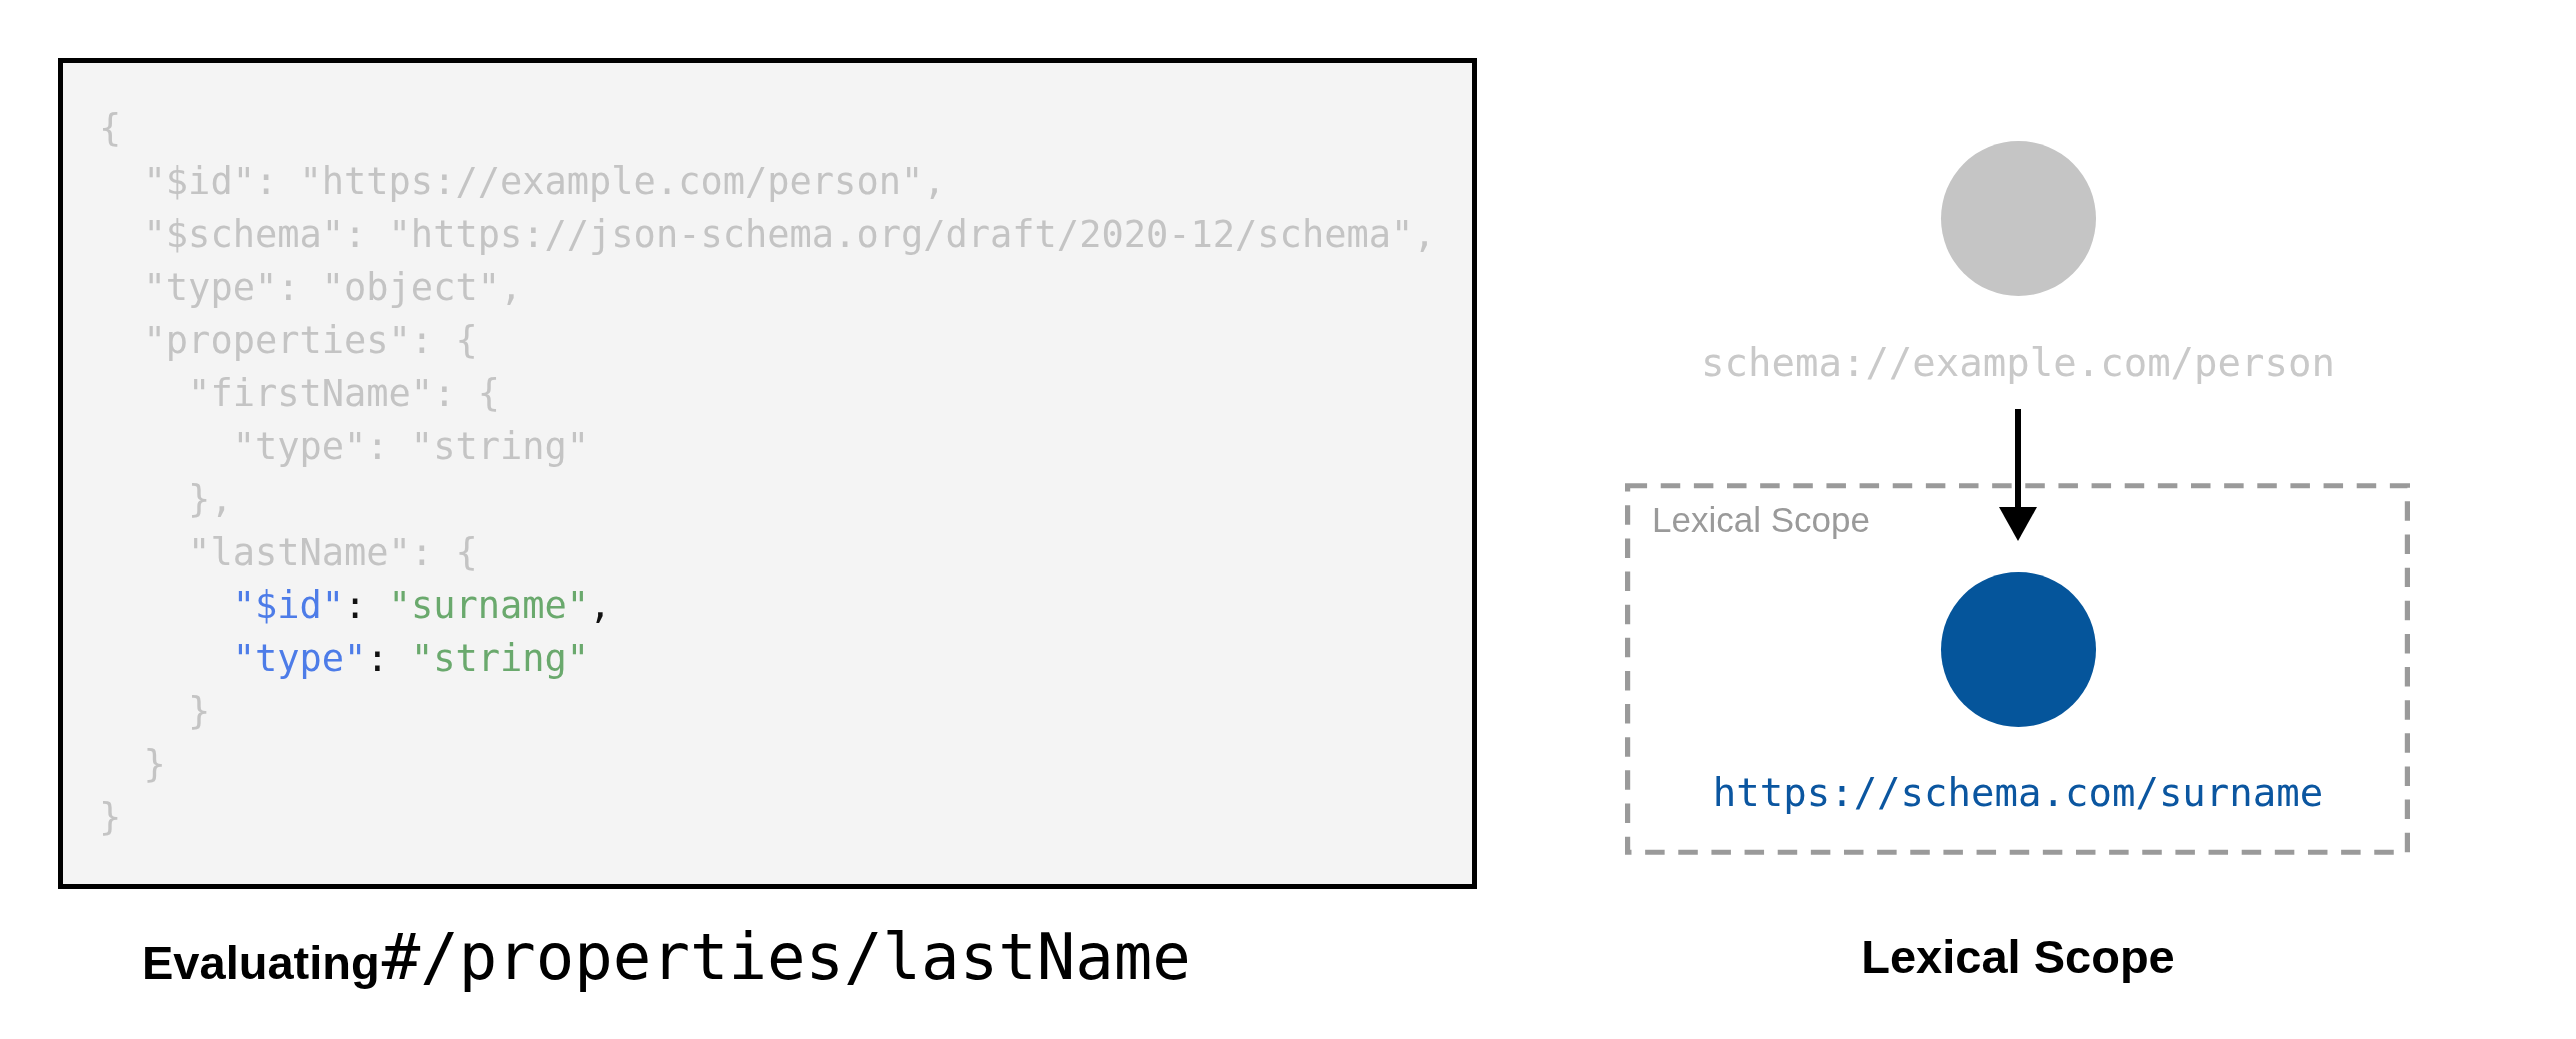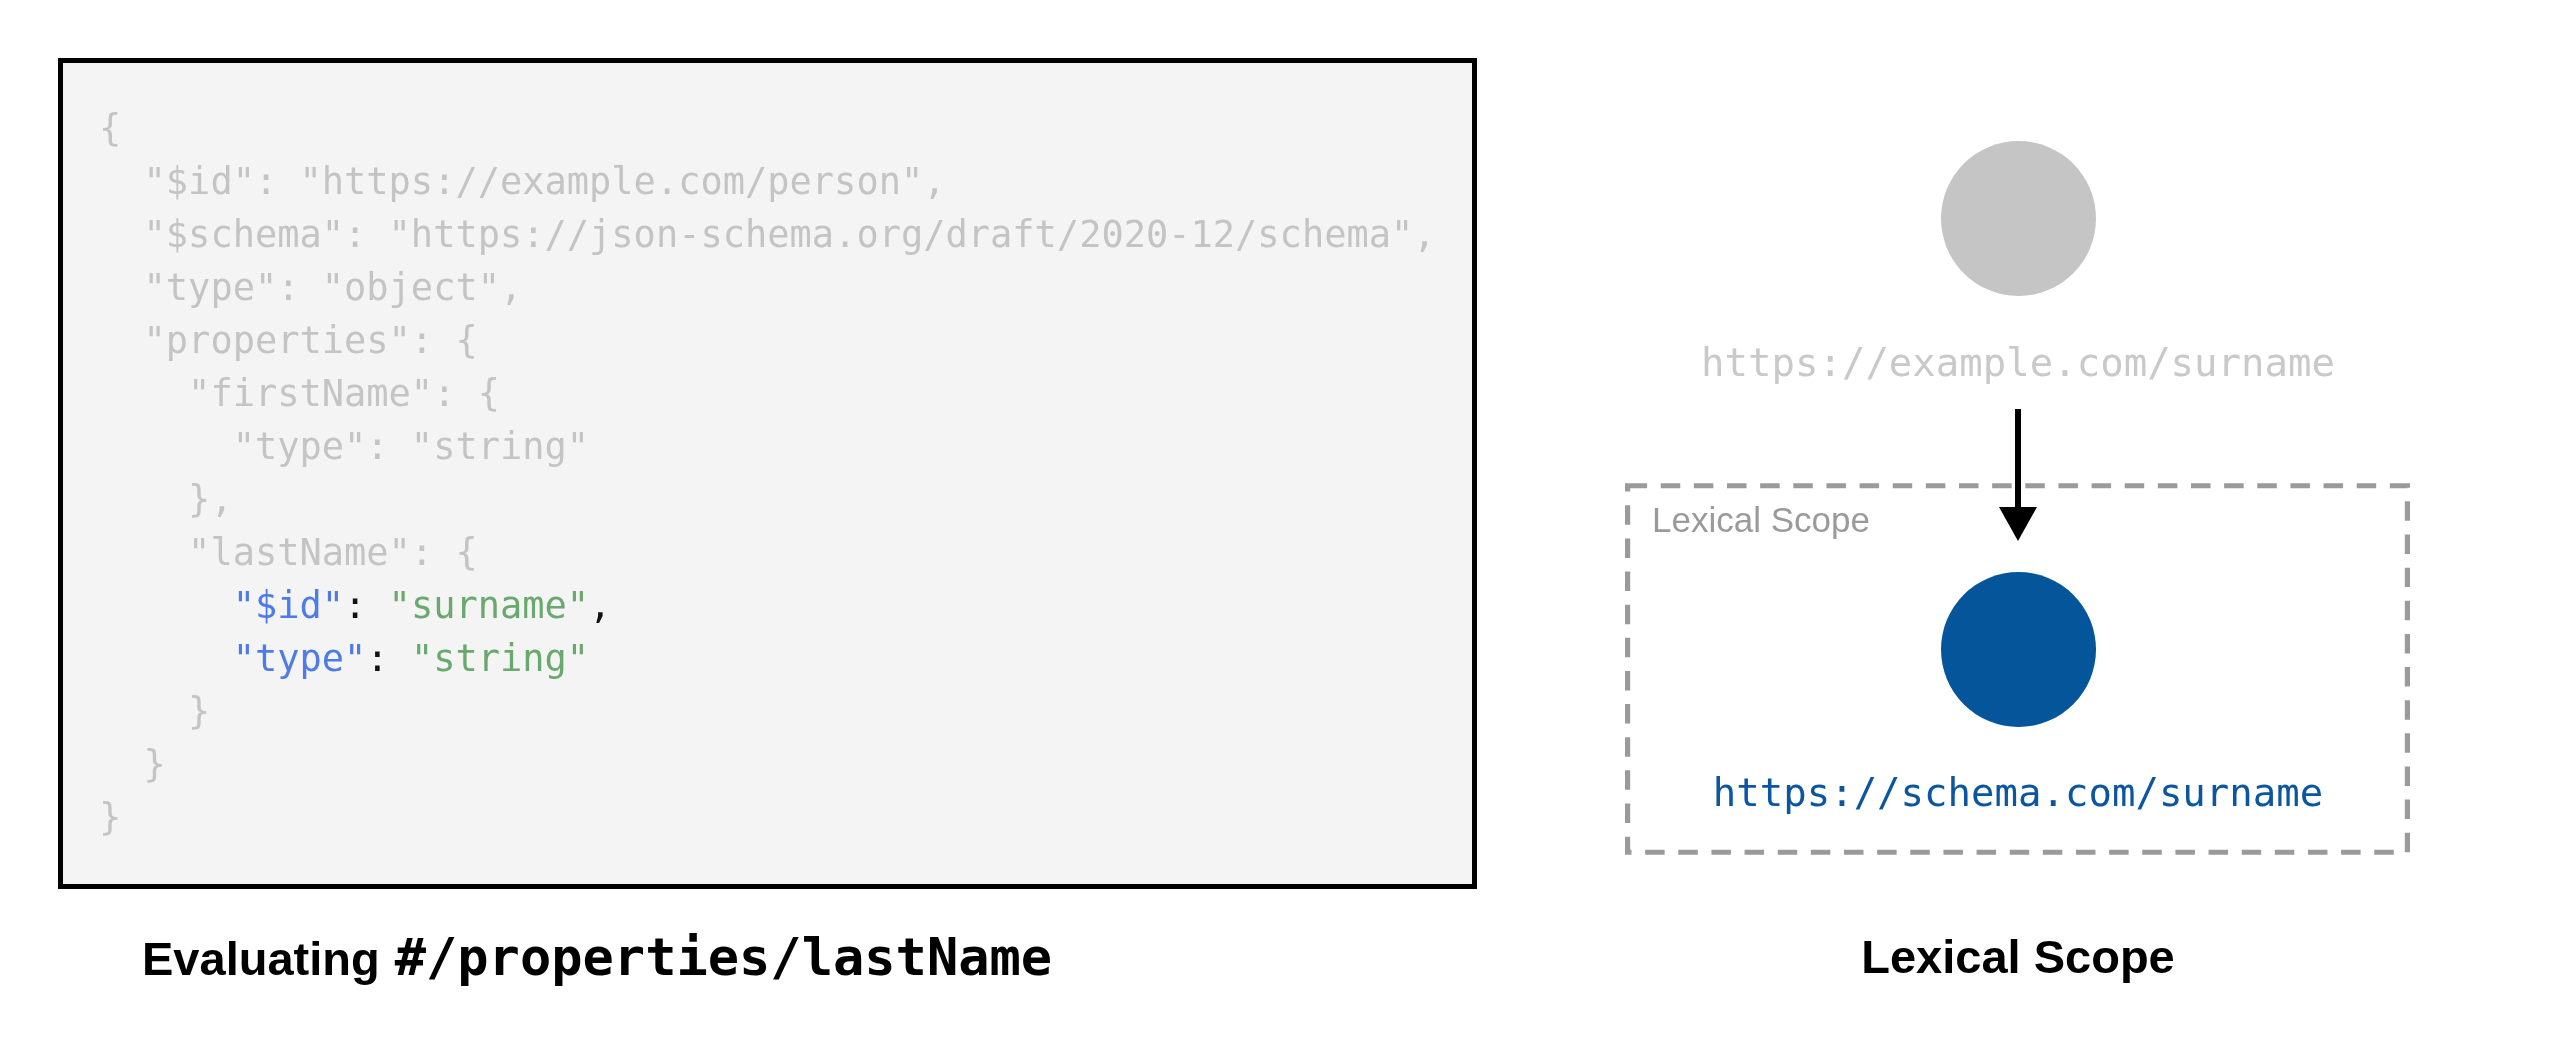--- a/index.html
+++ b/index.html
@@ -26,30 +26,30 @@
     white-space:pre;
   }
   .code-line{height:53px;}
   .tok-dim  {color:var(--code-dim,#c4c4c4);}
   .tok-key  {color:var(--code-key,#4d7ce8);}
   .tok-str  {color:var(--code-str,#6aa96d);}
   .tok-punct{color:var(--code-punct,#111111);}
 
   .caption-left{
     position:absolute;left:142px;top:926px;
-    display:flex;align-items:baseline;gap:15px;
+    display:flex;align-items:baseline;gap:2px;
     color:#000;
   }
   .caption-left .prefix{
     font-family:"Liberation Sans",sans-serif;
     font-weight:bold;font-size:47px;line-height:62px;
   }
   .caption-left .path{
     font-family:"DejaVu Sans Mono","Liberation Mono",monospace;
-    font-size:52px;line-height:62px;font-weight:bold;
+    font-size:64px;line-height:62px;
   }
 
   
   .node{
     position:absolute;width:155px;height:155px;border-radius:50%;
   }
   .node-gray{left:1941px;top:141px;background:var(--node-gray,#c5c5c5);}
   .node-blue{left:1941px;top:572px;background:var(--node-blue,#05559b);}
 
   .uri-label{
@@ -101,21 +101,21 @@
   <div class="code-box">
     <div class="code-lines" id="code-lines"><div class="code-line"><span class="tok-dim">{</span></div><div class="code-line"><span class="tok-dim">  "$id": "https://example.com/person",</span></div><div class="code-line"><span class="tok-dim">  "$schema": "https://json-schema.org/draft/2020-12/schema",</span></div><div class="code-line"><span class="tok-dim">  "type": "object",</span></div><div class="code-line"><span class="tok-dim">  "properties": {</span></div><div class="code-line"><span class="tok-dim">    "firstName": {</span></div><div class="code-line"><span class="tok-dim">      "type": "string"</span></div><div class="code-line"><span class="tok-dim">    },</span></div><div class="code-line"><span class="tok-dim">    "lastName": {</span></div><div class="code-line"><span class="tok-dim">      </span><span class="tok-key">"$id"</span><span class="tok-punct">: </span><span class="tok-str">"surname"</span><span class="tok-punct">,</span></div><div class="code-line"><span class="tok-dim">      </span><span class="tok-key">"type"</span><span class="tok-punct">: </span><span class="tok-str">"string"</span></div><div class="code-line"><span class="tok-dim">    }</span></div><div class="code-line"><span class="tok-dim">  }</span></div><div class="code-line"><span class="tok-dim">}</span></div></div>
   </div>
 
   <div class="caption-left">
     <span class="prefix">Evaluating</span>
     <span class="path">#/properties/lastName</span>
   </div>
 
   <div class="node node-gray"></div>
-  <div class="uri-label label-person">https://example.com/surname</div>
+  <div class="uri-label label-person">schema://example.com/person</div>
 
   <div class="arrow-line"></div>
   <div class="arrow-head"></div>
 
   <svg class="scope-box" width="785" height="372" viewBox="0 0 1208 572">
     <rect x="4" y="4" width="1200" height="564"></rect>
   </svg>
   <div class="scope-title">Lexical Scope</div>
 
   <div class="node node-blue"></div>

